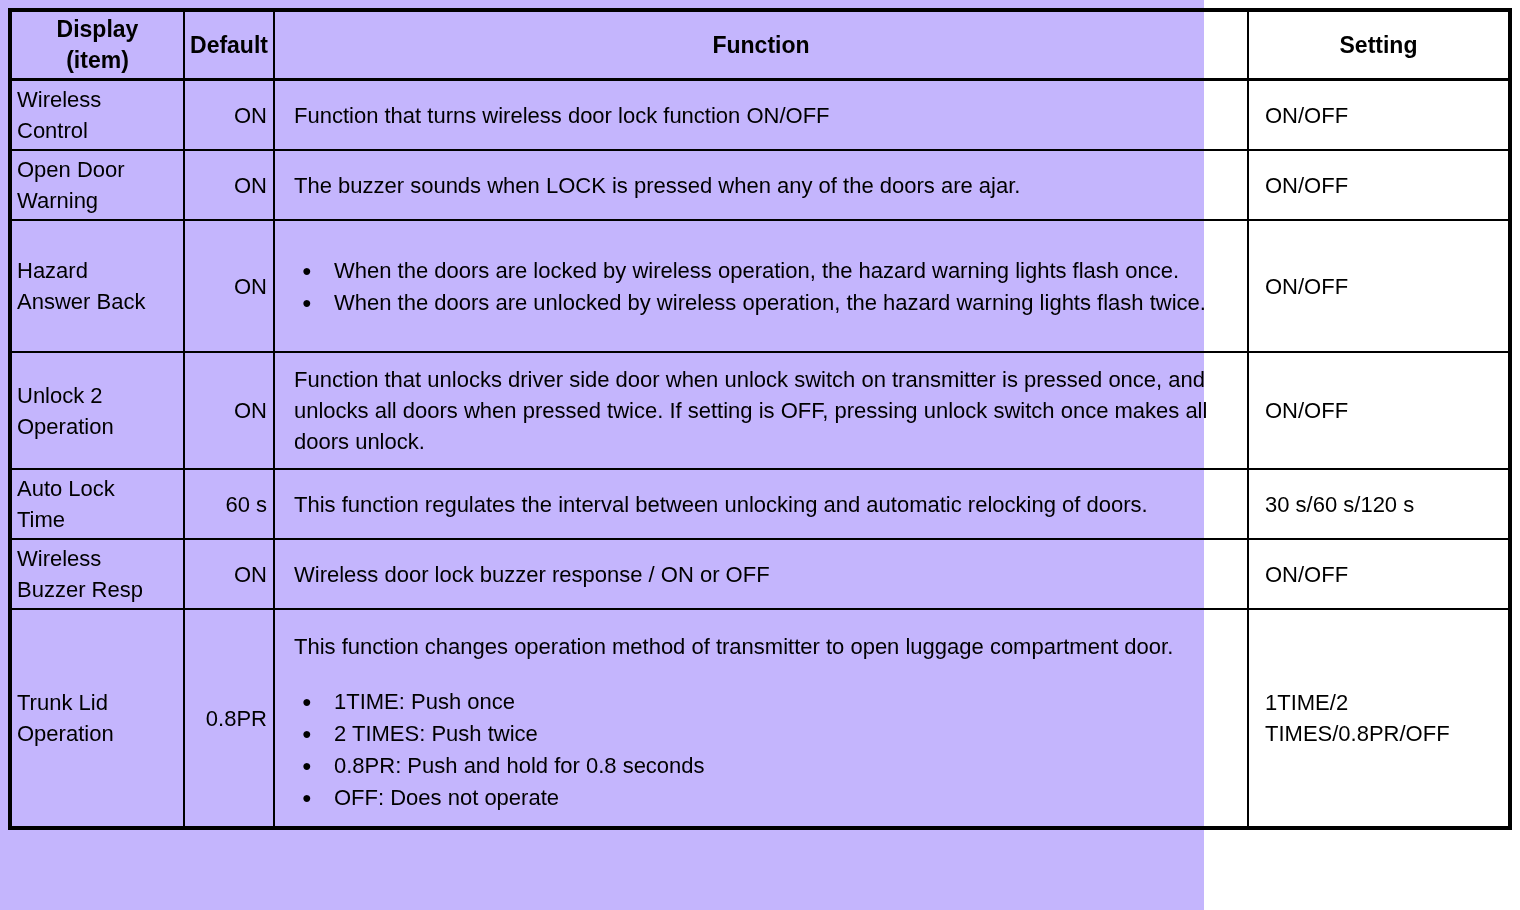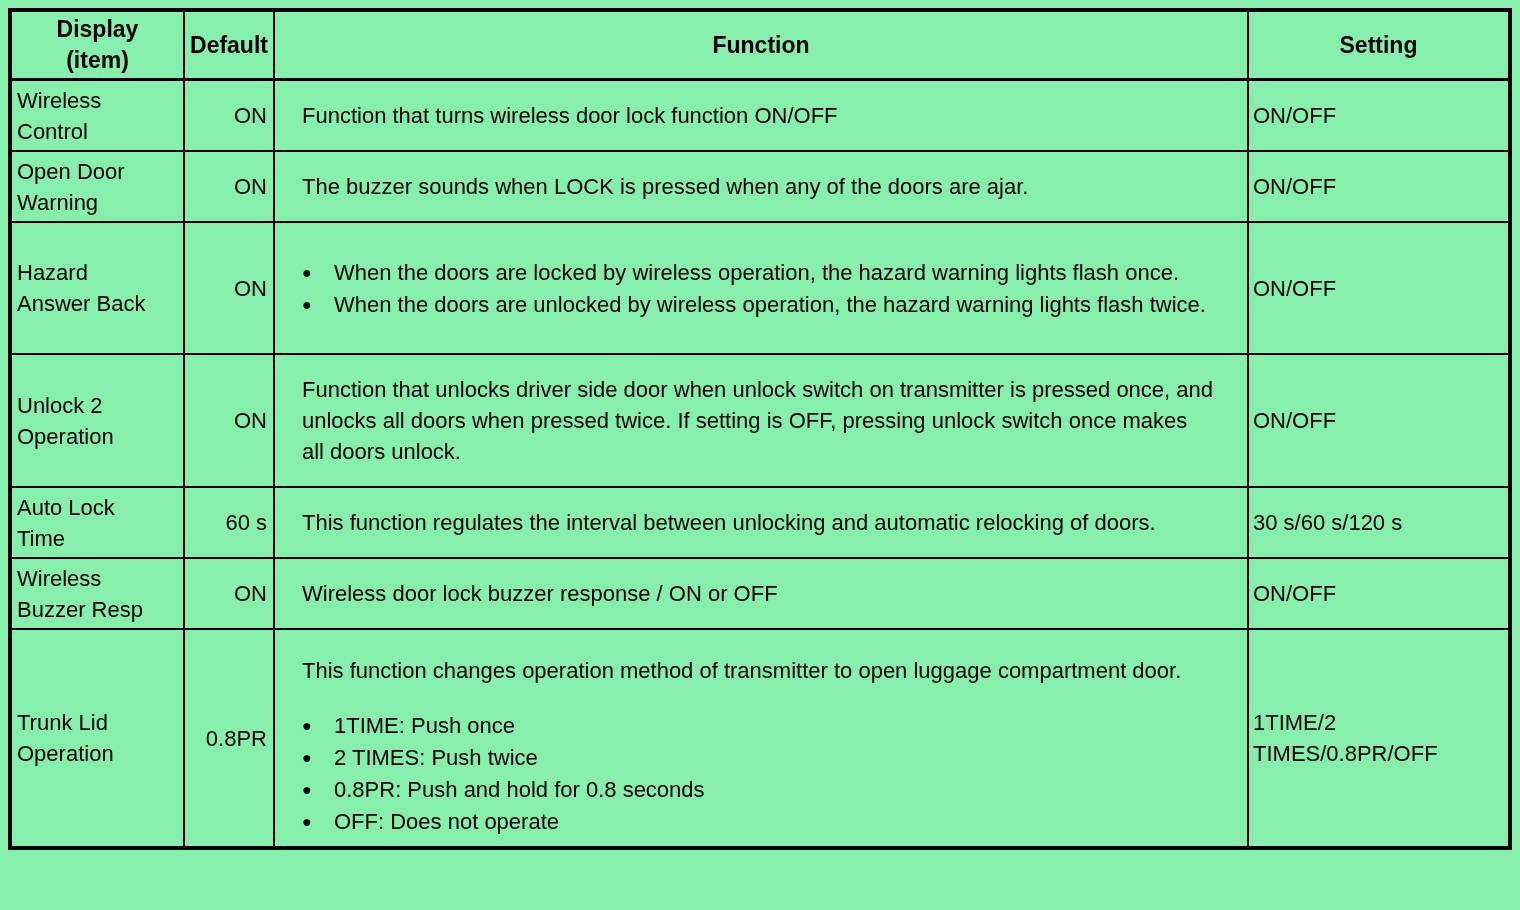--- a/index.html
+++ b/index.html
@@ -3,23 +3,23 @@
 <meta charset="utf-8">
 <style>
   html, body {
     margin: 0;
     padding: 0;
     background: #ffffff;
     font-family: "Liberation Sans", "DejaVu Sans", sans-serif;
     color: #000000;
   }
   .page {
-    width: 1520px;
+    width: 1204px;
     height: 910px;
-    background: #86efac;
+    background: #c4b5fd;
     box-sizing: border-box;
     padding: 8px 8px 0 8px;
   }
   table.settings {
     border-collapse: collapse;
     table-layout: fixed;
     width: 1500px;
     border: 4px solid #000000;
   }
   th, td {
@@ -48,25 +48,25 @@
   td.default-cell {
     padding-left: 6px;
     text-align: right;
   }
   td.function-cell {
     padding-left: 11px;
     padding-right: 16px;
     text-align: left;
   }
   td.setting-cell {
-    padding-left: 4px;
+    padding-left: 16px;
     text-align: left;
     white-space: pre-line;
   }
-  .func-p { margin: 16px; }
+  .func-p { margin: 8px; }
   .bullets { margin: 0; }
   .bullets.after-p { margin-top: 24px; }
   .bullet {
     display: flex;
     align-items: flex-start;
     padding-left: 16px;
     margin: 1px 0;
   }
   .bullet .dot {
     flex: 0 0 32px;

